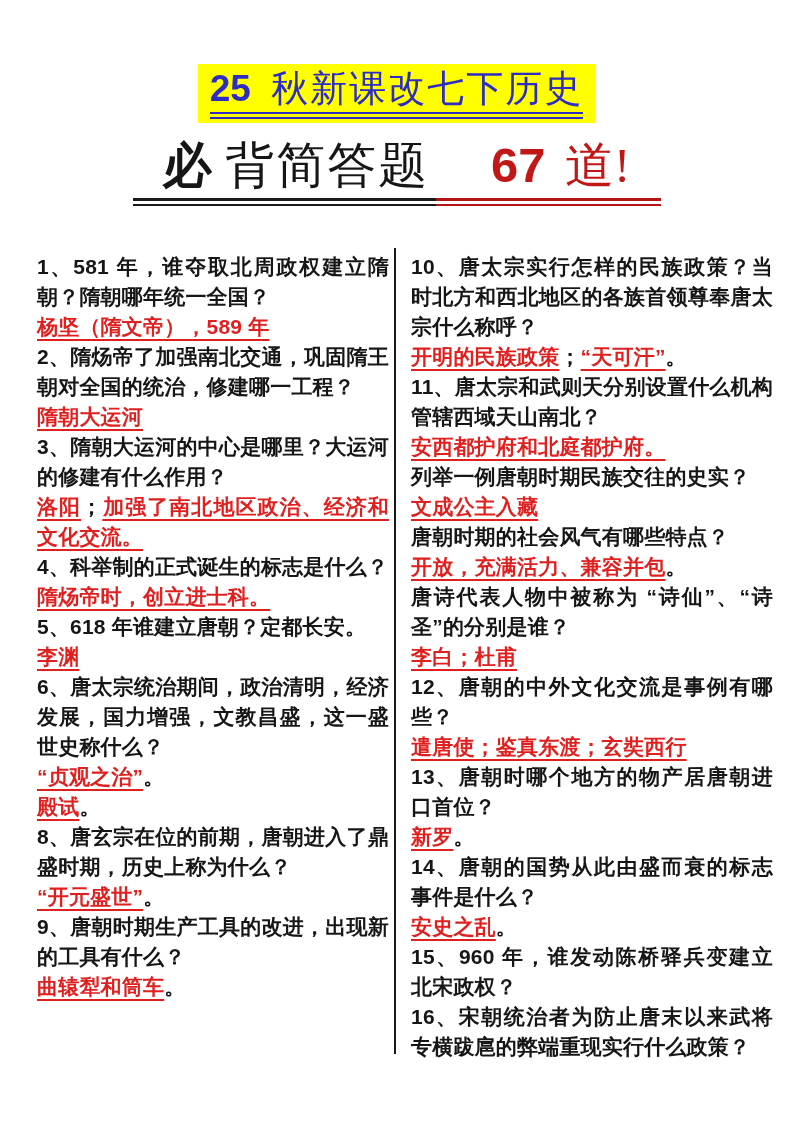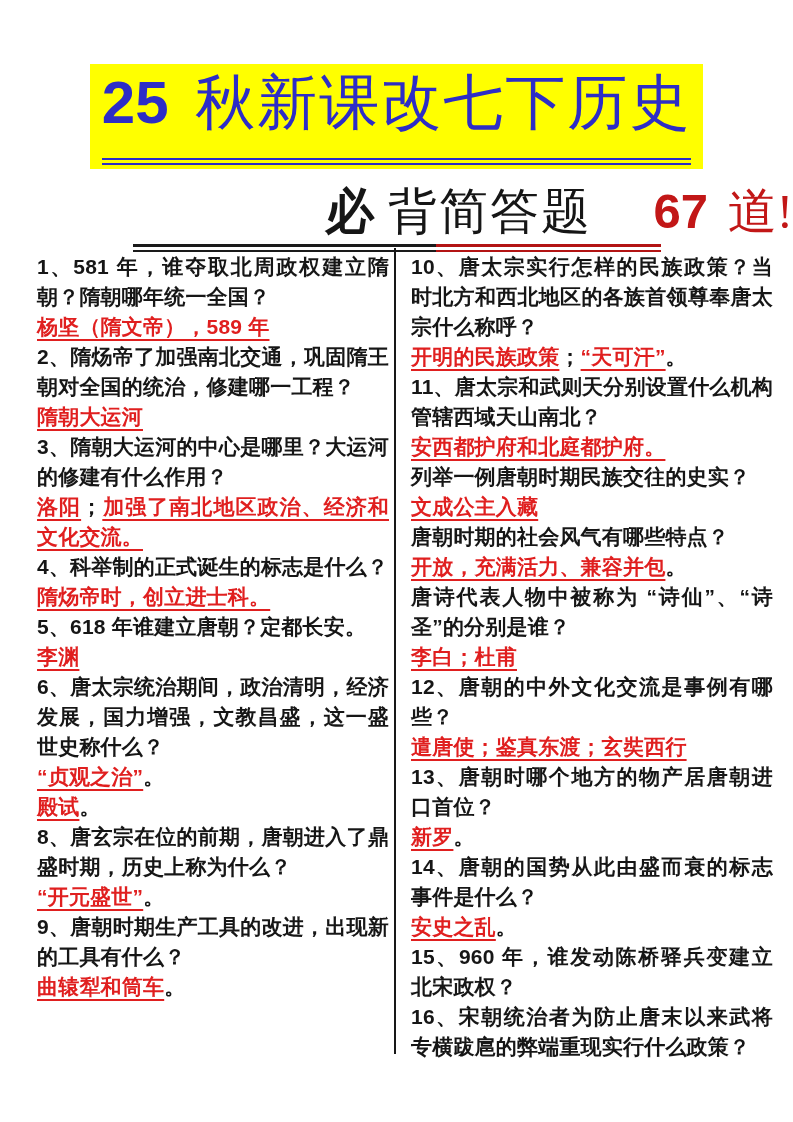--- a/index.html
+++ b/index.html
@@ -14,32 +14,32 @@
 
   
   .banner-wrap { text-align: center; padding-top: 64px; }
   .banner-box {
     display: inline-block;
     background: var(--banner-bg, #ffff00);
     padding: 2px 12px 4px 12px;
   }
   .banner-line {
     display: inline-block;
-    font-size: 60px;
+    font-size: 37px;
     line-height: 1.22;
     color: var(--banner-text, #2d2dc6);
     border-bottom: 7px double var(--banner-text, #2d2dc6);
-    padding-bottom: 18px;
+    padding-bottom: 1px;
     white-space: nowrap;
   }
   .banner-num { font-weight: bold; font-family: "Liberation Sans", sans-serif; }
   .banner-rest { font-family: "Liberation Serif", serif; font-weight: normal; margin-left: 10px; letter-spacing: 2px; }
 
   
-  .subtitle-wrap { text-align: right; margin-top: 16px; }
+  .subtitle-wrap { text-align: center; margin-top: 16px; }
   .subtitle-text { font-size: 49px; line-height: 1.1; color: var(--text-black, #161616); white-space: nowrap; }
   .sub-lead { font-weight: bold; font-family: "Liberation Sans", sans-serif; }
   .sub-rest { font-family: "Liberation Serif", serif; font-weight: normal; letter-spacing: 2px; }
   .sub-count { color: var(--subtitle-accent, #c21717); font-weight: bold; margin-left: 48px; font-family: "Liberation Sans", sans-serif; }
   .sub-unit { color: var(--subtitle-accent, #c21717); font-family: "Liberation Serif", serif; margin-left: 6px; }
 
   .subtitle-underline { width: 528px; margin: 5px auto 0 auto; display: flex; }
   .ul-seg { height: 3px; border-top: 3px solid; border-bottom: 2px solid; box-sizing: content-box; }
   .ul-black { width: 303px; border-color: #1a1a1a; }
   .ul-red   { width: 225px; border-color: #b31414; }

